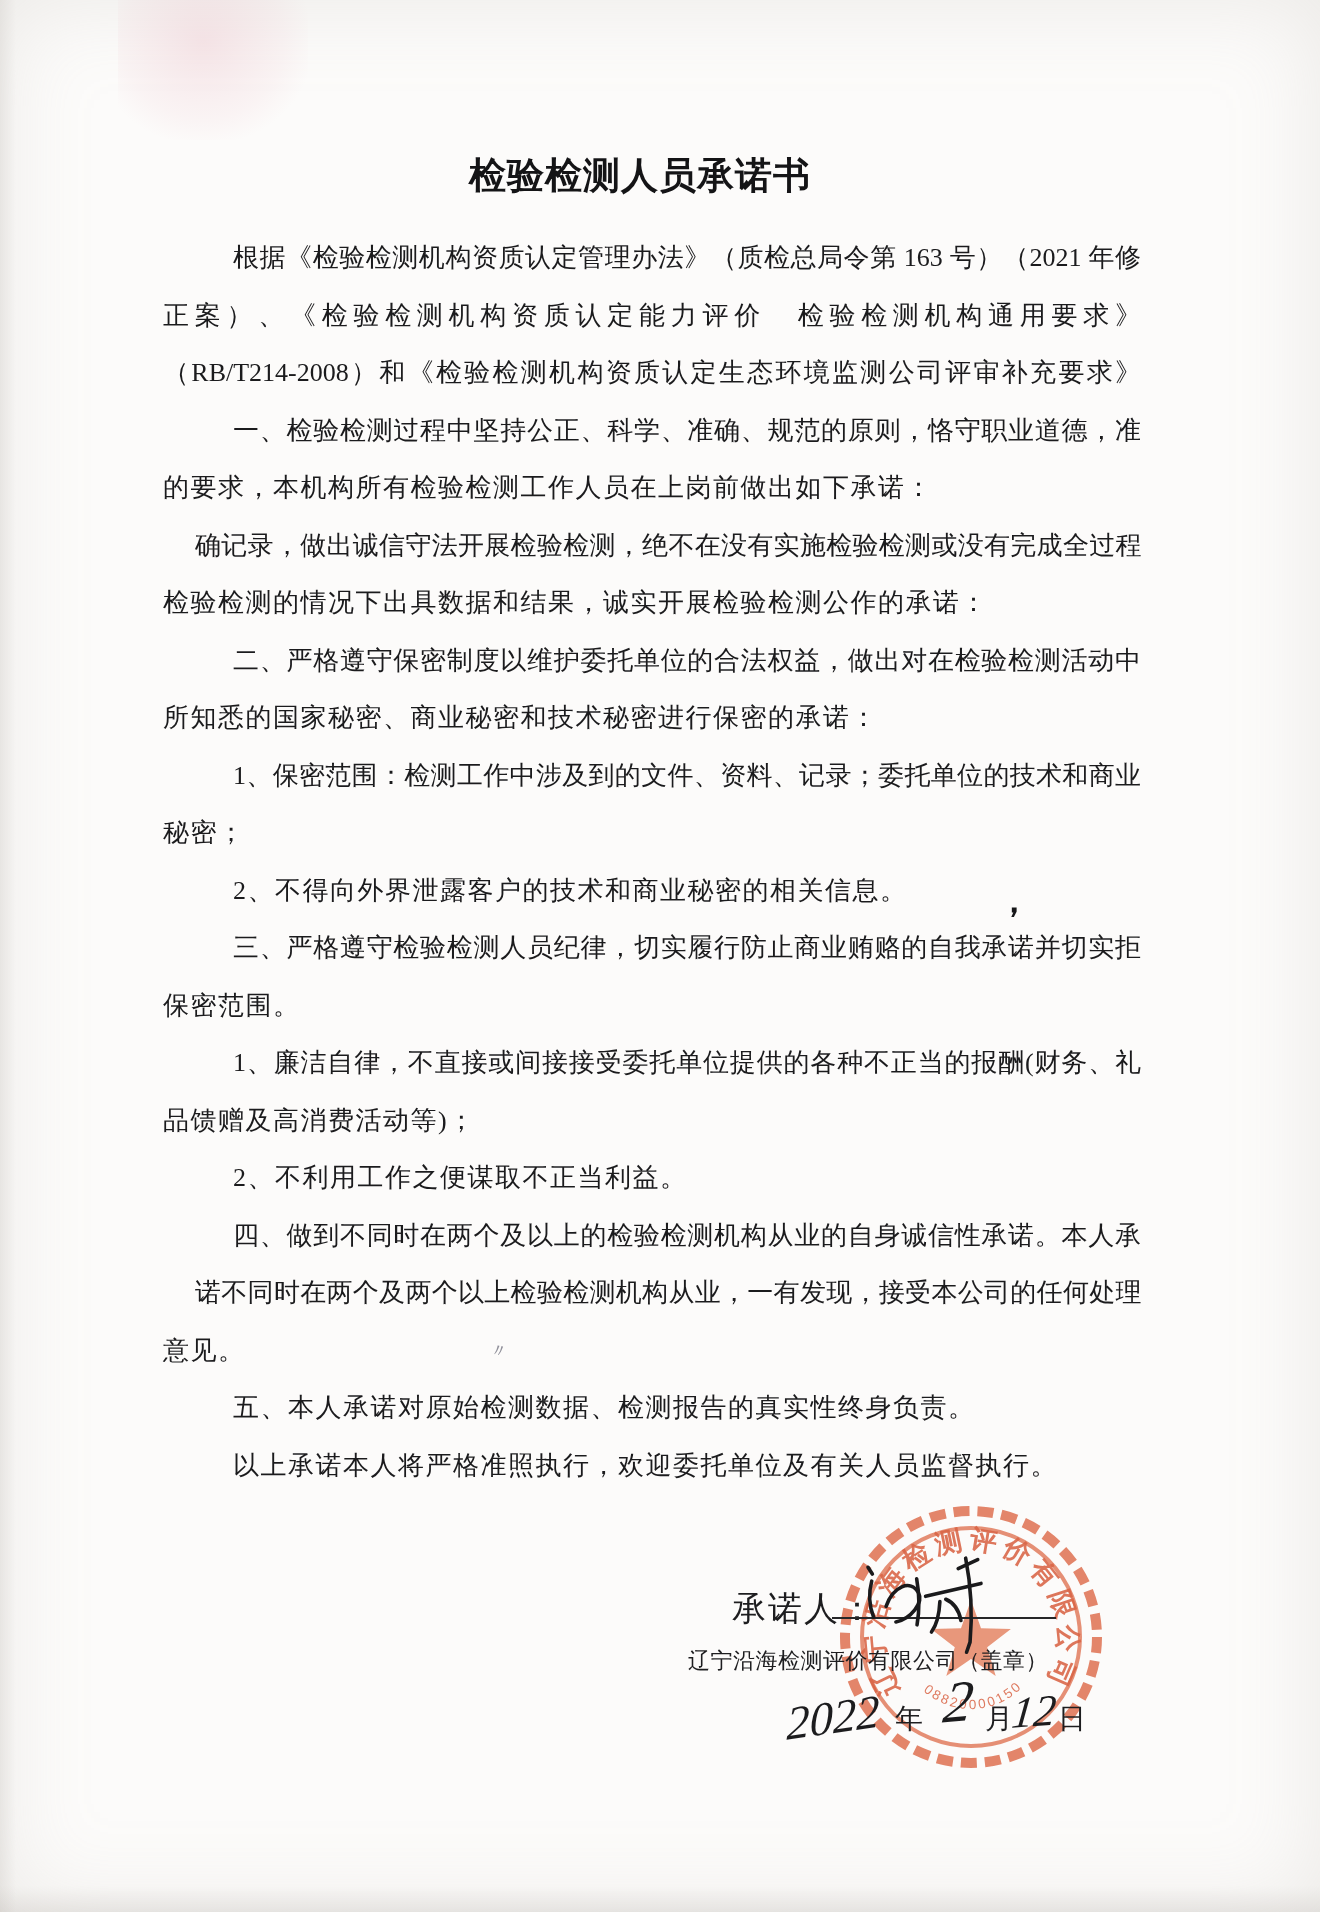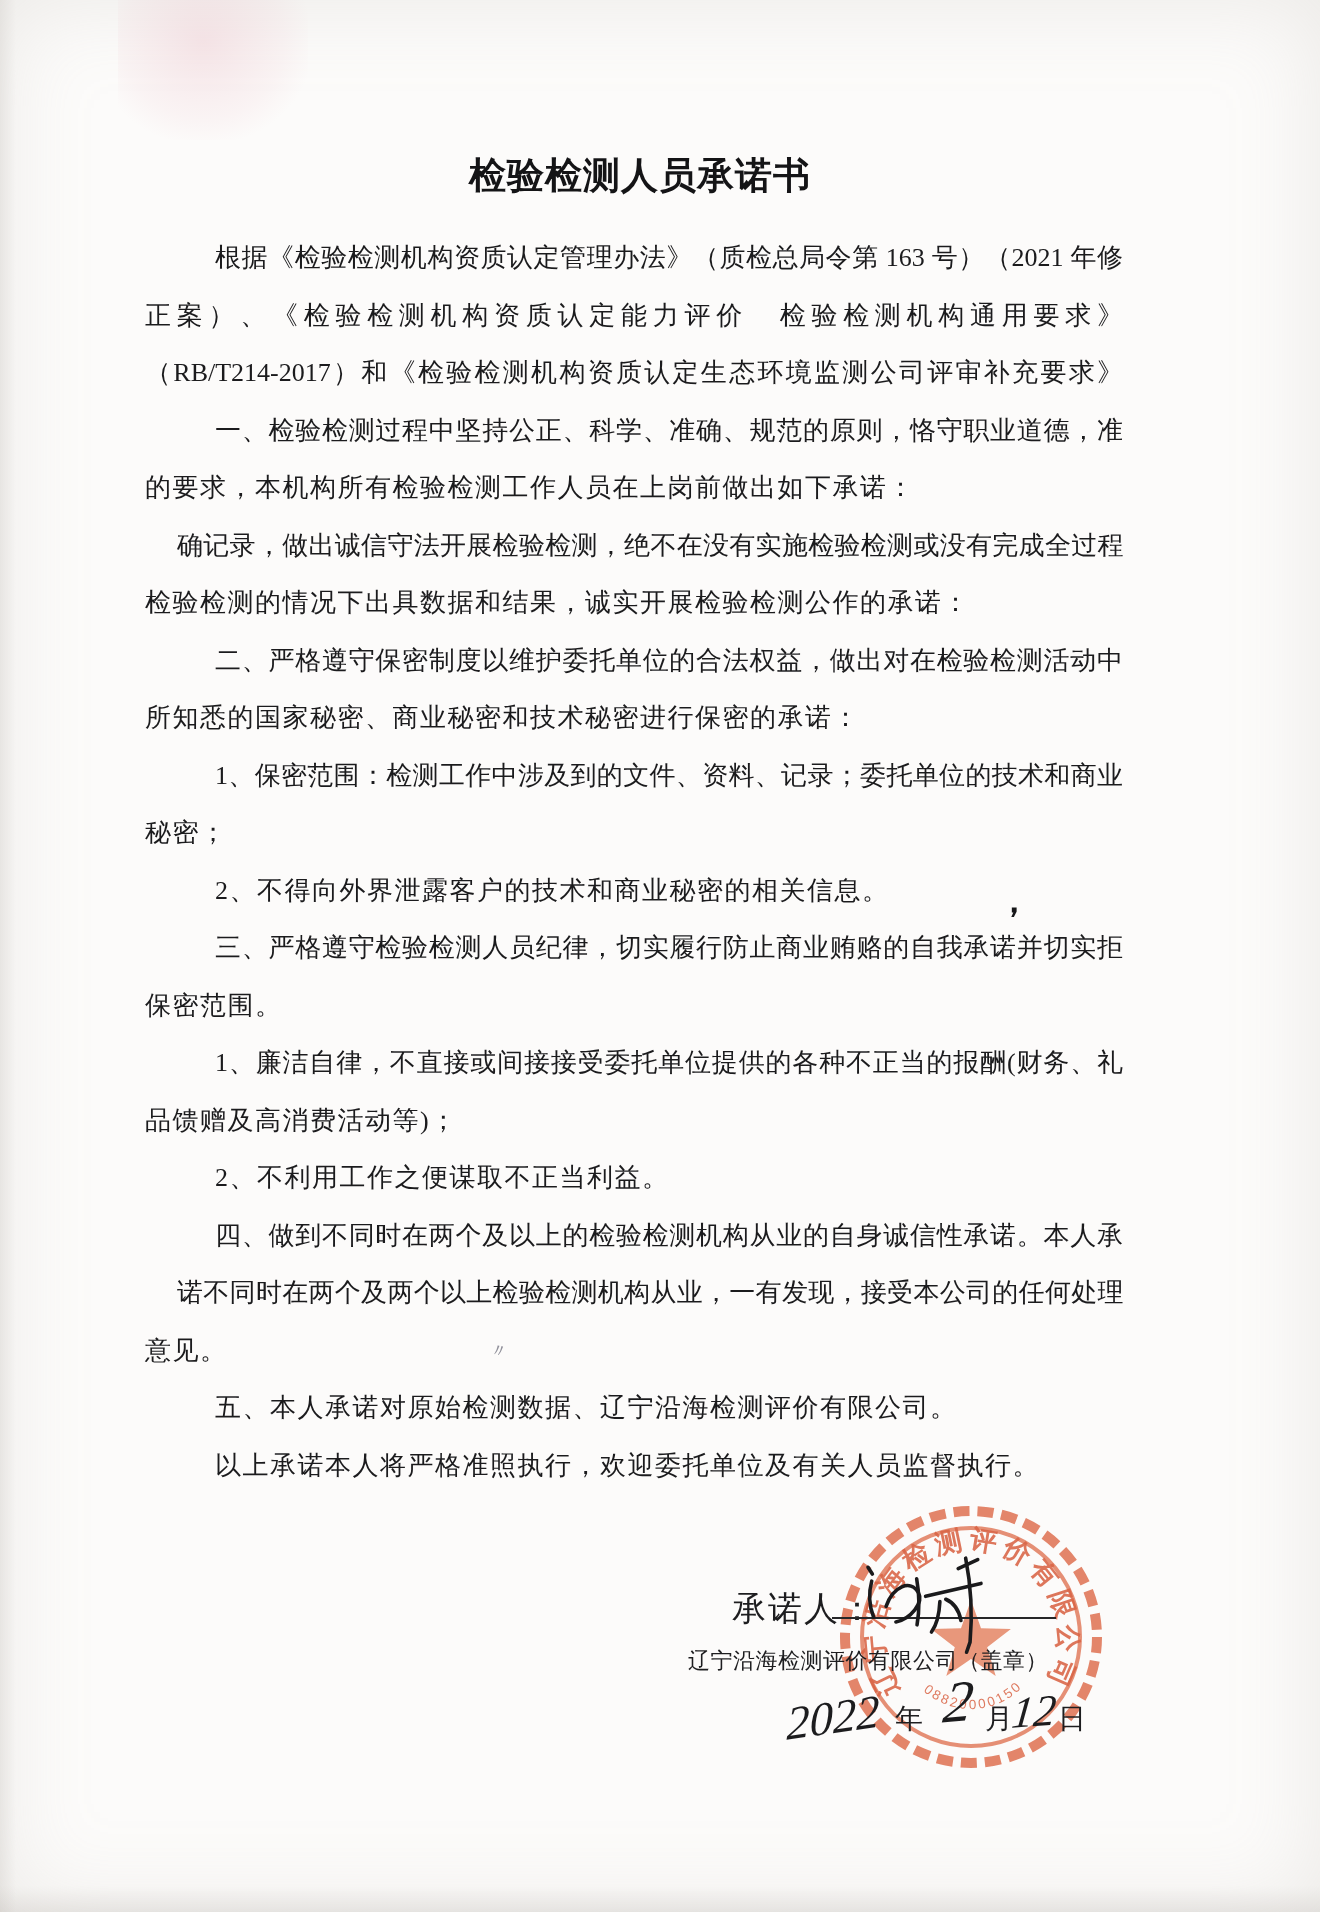--- a/index.html
+++ b/index.html
@@ -31,21 +31,21 @@
   
   .title{
     position:absolute;top:151px;left:0;width:1280px;
     text-align:center;
     font-size:37px;font-weight:bold;letter-spacing:1px;
     color:#141416;
   }
 
   
   .body{
-    position:absolute;left:145px;top:229px;width:978px;
+    position:absolute;left:163px;top:229px;width:978px;
     z-index:2;
   }
   .line{
     height:57.5px;line-height:57.5px;
     font-size:26px;letter-spacing:1.5px;
     white-space:nowrap;
     color:#1b1b1d;
   }
   .line.j{
     white-space:normal;
@@ -110,39 +110,39 @@
 
   <div class="smudge-tl"></div>
   <div class="edge-left"></div>
   <div class="edge-bottom"></div>
 
   <div class="title">检验检测人员承诺书</div>
 
   <div class="body">
     <div class="line ind j">根据《检验检测机构资质认定管理办法》（质检总局令第 163 号）（2021 年修</div>
     <div class="line j">正案）、《检验检测机构资质认定能力评价　检验检测机构通用要求》</div>
-    <div class="line j">（RB/T214-2017）和《检验检测机构资质认定生态环境监测公司评审补充要求》</div>
+    <div class="line j">（RB/T214-2008）和《检验检测机构资质认定生态环境监测公司评审补充要求》</div>
     <div class="line ind j">一、检验检测过程中坚持公正、科学、准确、规范的原则，恪守职业道德，准</div>
     <div class="line">的要求，本机构所有检验检测工作人员在上岗前做出如下承诺：</div>
     <div class="line j tight">确记录，做出诚信守法开展检验检测，绝不在没有实施检验检测或没有完成全过程</div>
     <div class="line">检验检测的情况下出具数据和结果，诚实开展检验检测公作的承诺：</div>
     <div class="line ind j">二、严格遵守保密制度以维护委托单位的合法权益，做出对在检验检测活动中</div>
     <div class="line">所知悉的国家秘密、商业秘密和技术秘密进行保密的承诺：</div>
     <div class="line ind j">1、保密范围：检测工作中涉及到的文件、资料、记录；委托单位的技术和商业</div>
     <div class="line">秘密；</div>
     <div class="line ind">2、不得向外界泄露客户的技术和商业秘密的相关信息。</div>
     <div class="line ind j">三、严格遵守检验检测人员纪律，切实履行防止商业贿赂的自我承诺并切实拒</div>
     <div class="line">保密范围。</div>
     <div class="line ind j">1、廉洁自律，不直接或间接接受委托单位提供的各种不正当的报酬(财务、礼</div>
     <div class="line">品馈赠及高消费活动等)；</div>
     <div class="line ind">2、不利用工作之便谋取不正当利益。</div>
     <div class="line ind j">四、做到不同时在两个及以上的检验检测机构从业的自身诚信性承诺。本人承</div>
     <div class="line j tight">诺不同时在两个及两个以上检验检测机构从业，一有发现，接受本公司的任何处理</div>
     <div class="line">意见。</div>
-    <div class="line ind">五、本人承诺对原始检测数据、辽宁沿海检测评价有限公司。</div>
+    <div class="line ind">五、本人承诺对原始检测数据、检测报告的真实性终身负责。</div>
     <div class="line ind">以上承诺本人将严格准照执行，欢迎委托单位及有关人员监督执行。</div>
   </div>
 
   <span class="stray-comma">，</span>
   <span class="pencil-mark">〃</span>
 
   <svg class="stamp" viewBox="0 0 270 270">
     <circle cx="135" cy="135" r="126" fill="none" stroke="#dd5f3a" stroke-width="10" stroke-dasharray="16 8" opacity="0.82"></circle>
     <circle cx="135" cy="135" r="109" fill="none" stroke="#dd5f3a" stroke-width="4" opacity="0.75"></circle>
     <path d="M135,98 L145,126.2 L174.9,127 L151.2,145.3 L159.7,174 L135,157 L110.3,174 L118.8,145.3 L95.1,127 L125,126.2 Z" fill="#e4744f" opacity="0.8"></path>

